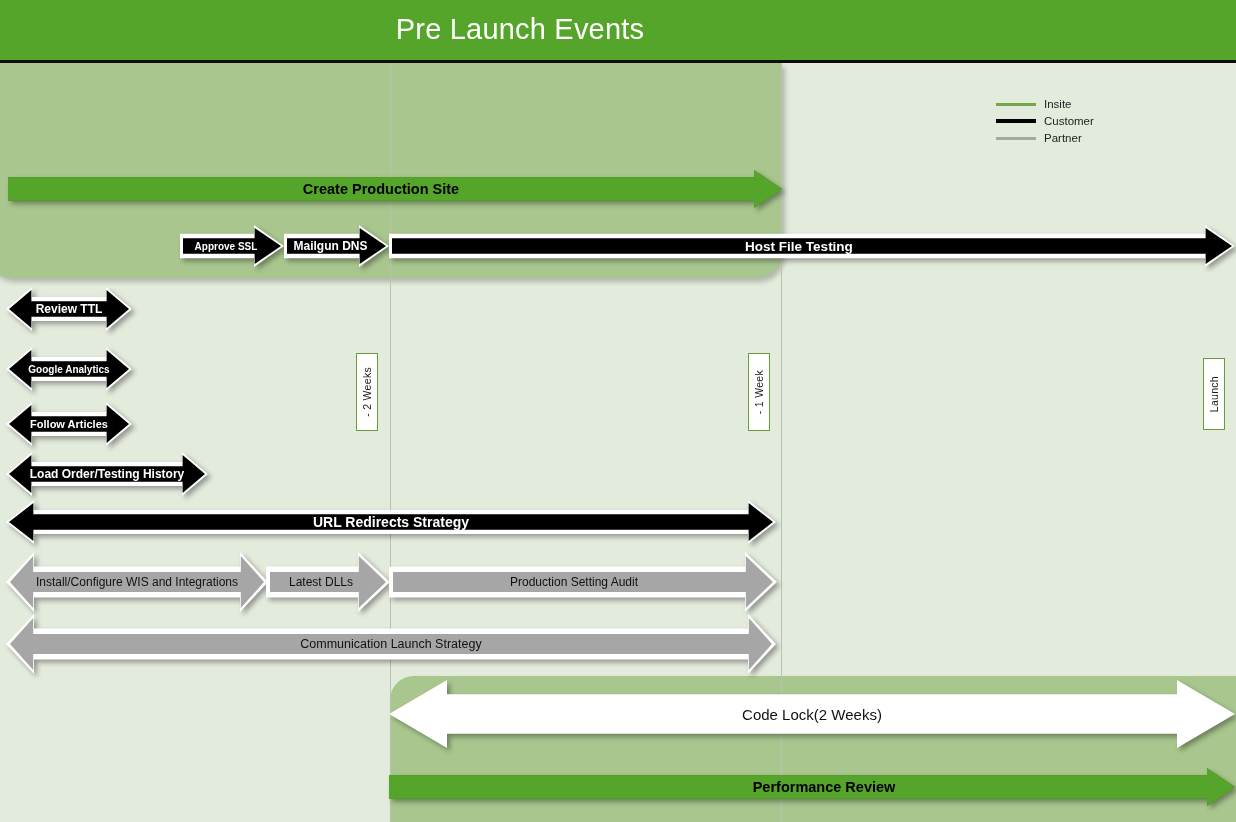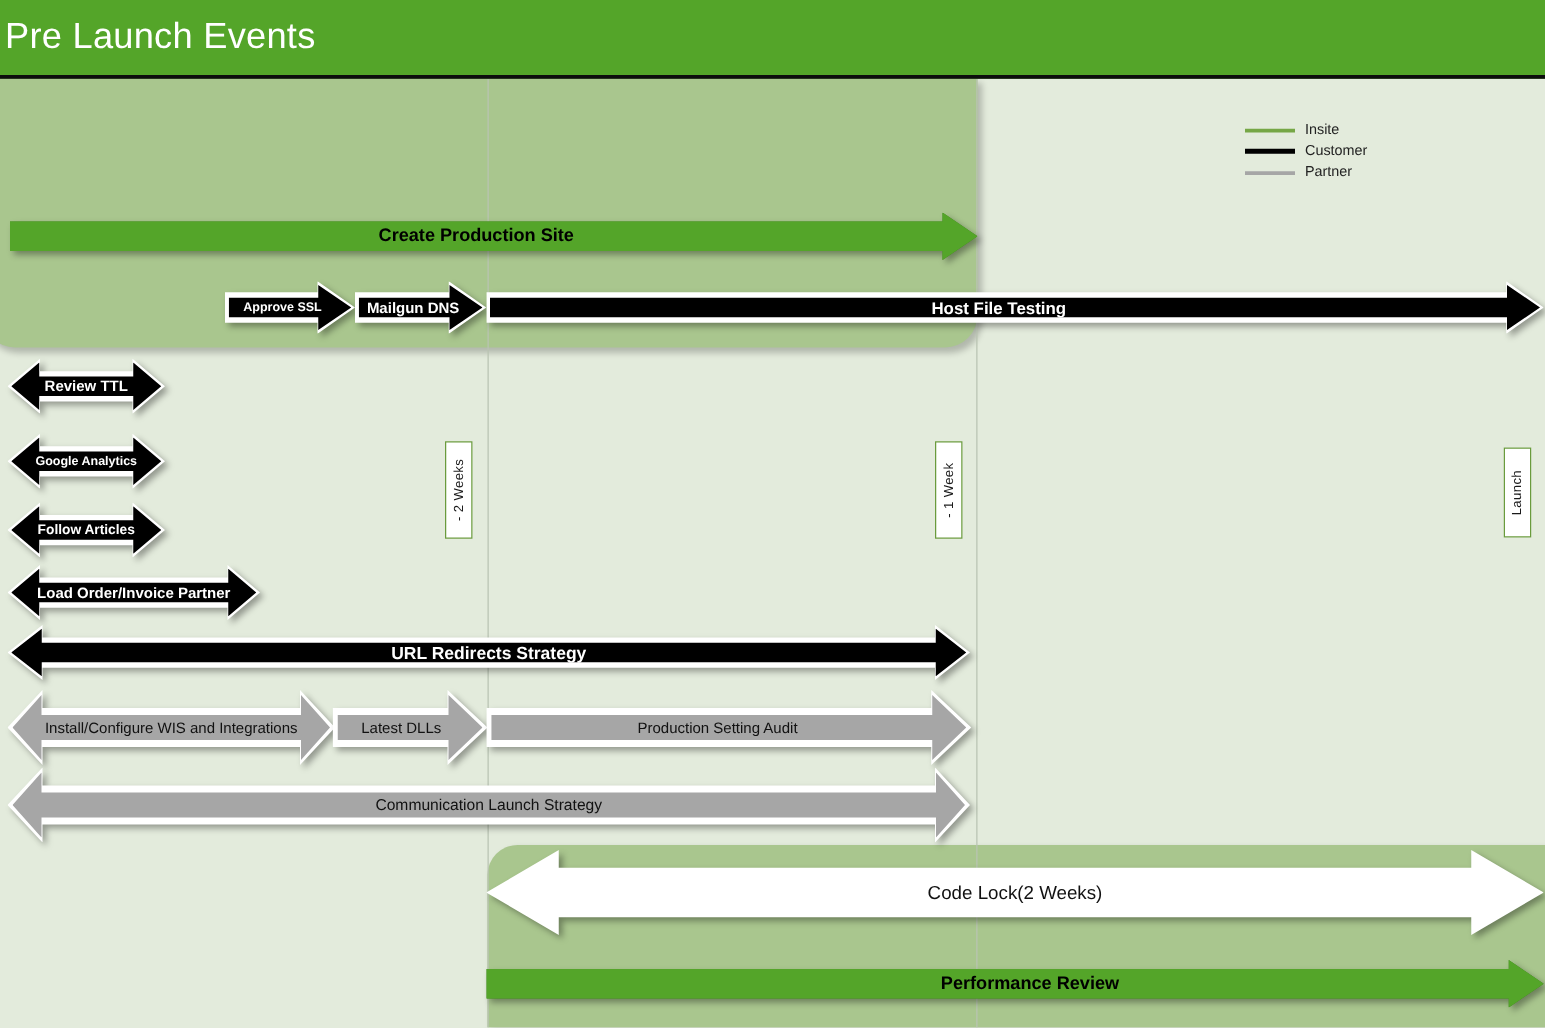--- a/index.html
+++ b/index.html
@@ -14,22 +14,22 @@
   #stage{position:absolute;left:0;top:0;width:1236px;height:822px;overflow:hidden;}
 
   
   .header{
     position:absolute;left:0;top:0;width:1236px;height:63px;
     background:#54a529;
     border-bottom:3px solid #0d0d0d;
     box-sizing:border-box;
   }
   .header-title{
-    position:absolute;left:4px;top:0;width:1008px;
-    line-height:58px;
+    position:absolute;left:16px;top:0;width:1008px;
+    text-align:center;line-height:58px;
     color:#ffffff;font-size:29px;font-weight:400;
     letter-spacing:.2px;
   }
 
   
   .band-top{
     position:absolute;left:-14px;top:63px;width:796px;height:215px;
     background:#a9c68e;
     border-radius:0 0 26px 26px;
     box-shadow:3px 4px 5px rgba(0,0,0,.22);
@@ -161,21 +161,21 @@
 
   <div class="arrow c-black" id="a-fa" style="left:6px;top:402px;width:126px;height:44px;">
     <div class="shape" style="clip-path: polygon(0px 22px, 26px 0px, 26px 9.9px, 100px 9.9px, 100px 0px, 126px 22px, 100px 44px, 100px 34.1px, 26px 34.1px, 26px 44px);"></div>
     <div class="shape-inner" style="clip-path: polygon(3px 22px, 25.4px 3px, 25.4px 14.14px, 100.6px 14.14px, 100.6px 3px, 123px 22px, 100.6px 41px, 100.6px 29.86px, 25.4px 29.86px, 25.4px 41px);"></div>
     <span class="lbl" style="font-size:11px;font-weight:bold;">Follow Articles</span>
   </div>
 
   <div class="arrow c-black" id="a-load" style="left:6px;top:452px;width:202px;height:44px;">
     <div class="shape" style="clip-path: polygon(0px 22px, 26px 0px, 26px 9.9px, 176px 9.9px, 176px 0px, 202px 22px, 176px 44px, 176px 34.1px, 26px 34.1px, 26px 44px);"></div>
     <div class="shape-inner" style="clip-path: polygon(3px 22px, 25.4px 3px, 25.4px 14.14px, 176.6px 14.14px, 176.6px 3px, 199px 22px, 176.6px 41px, 176.6px 29.86px, 25.4px 29.86px, 25.4px 41px);"></div>
-    <span class="lbl" style="font-size:12px;font-weight:bold;">Load Order/Invoice Partner</span>
+    <span class="lbl" style="font-size:12px;font-weight:bold;">Load Order/Testing History</span>
   </div>
 
   <div class="arrow c-black" id="a-url" style="left:6px;top:500px;width:770px;height:44px;">
     <div class="shape" style="clip-path: polygon(0px 22px, 28px 0px, 28px 9.9px, 742px 9.9px, 742px 0px, 770px 22px, 742px 44px, 742px 34.1px, 28px 34.1px, 28px 44px);"></div>
     <div class="shape-inner" style="clip-path: polygon(3px 22px, 27.4px 3px, 27.4px 14.14px, 742.6px 14.14px, 742.6px 3px, 767px 22px, 742.6px 41px, 742.6px 29.86px, 27.4px 29.86px, 27.4px 41px);"></div>
     <span class="lbl" style="font-size:14px;font-weight:bold;">URL Redirects Strategy</span>
   </div>
 
   <div class="arrow c-gray" id="a-wis" style="left:6px;top:552px;width:262px;height:60px;">
     <div class="shape" style="clip-path: polygon(0px 30px, 28px 0px, 28px 14.4px, 234px 14.4px, 234px 0px, 262px 30px, 234px 60px, 234px 45.6px, 28px 45.6px, 28px 60px);"></div>

